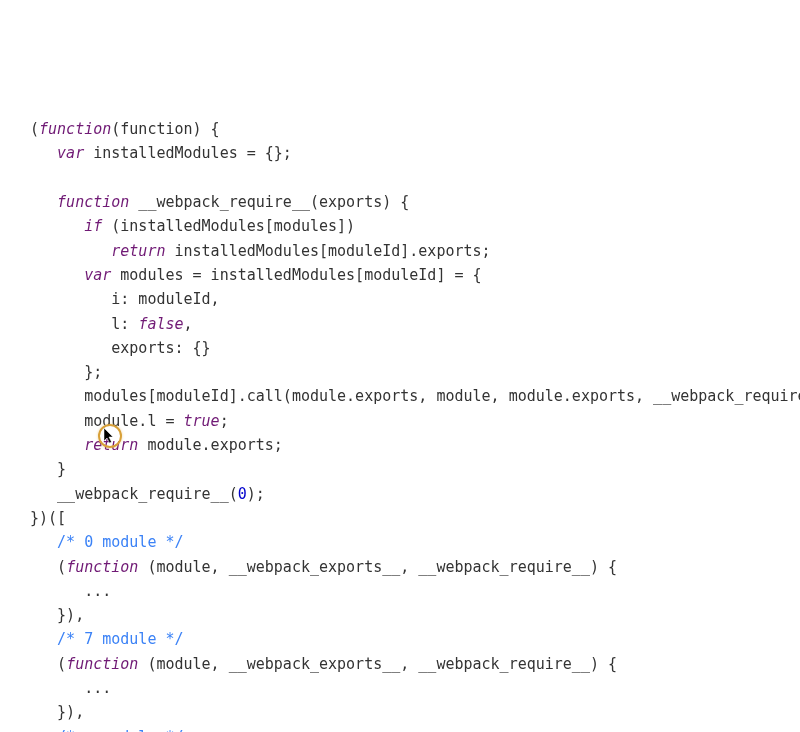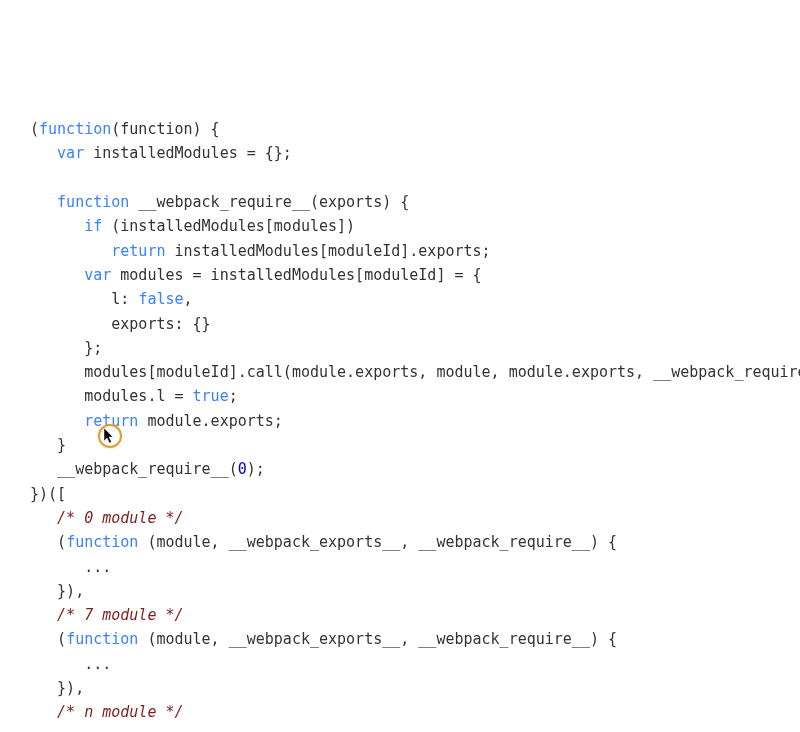--- a/index.html
+++ b/index.html
@@ -12,23 +12,23 @@
       font-family: "Menlo", "Monaco", "Consolas", monospace;
       font-size: 15px;
       line-height: 1.62;
       padding: 20px 30px;
       color: #333333;
       white-space: pre;
     }
     .code-block {
       display: block;
     }
-    .kw { color: #3b82f6; } 
+    .kw { color: #701a75; font-style: italic; } 
     .num { color: #0000cd; } 
-    .comment { color: #7f1d1d; font-style: italic; }
+    .comment { color: #3b82f6; }
     .punct { color: #333333; }
 
     .cursor-annotation {
       position: absolute;
       left: 96px;
       top: 422px;
       width: 28px;
       height: 28px;
       pointer-events: none;
     }
@@ -53,25 +53,26 @@
 
 
 
 <div class="code-block" id="code-container"><span class="punct">(</span><span class="kw">function</span><span class="punct">(function) {
 </span><span class="punct">   </span><span class="kw">var</span><span class="punct"> installedModules = {};
 </span><span class="punct">
 </span><span class="punct">   </span><span class="kw">function</span><span class="punct"> __webpack_require__(exports) {
 </span><span class="punct">      </span><span class="kw">if</span><span class="punct"> (installedModules[modules])
 </span><span class="punct">         </span><span class="kw">return</span><span class="punct"> installedModules[moduleId].exports;
 </span><span class="punct">      </span><span class="kw">var</span><span class="punct"> modules = installedModules[moduleId] = {
+</span><span class="punct">         i: moduleId,
 </span><span class="punct">         l: </span><span class="kw">false</span><span class="punct">,
 </span><span class="punct">         exports: {}
 </span><span class="punct">      };
 </span><span class="punct">      modules[moduleId].call(module.exports, module, module.exports, __webpack_require__);
-</span><span class="punct">      modules.l = </span><span class="kw">true</span><span class="punct">;
+</span><span class="punct">      module.l = </span><span class="kw">true</span><span class="punct">;
 </span><span class="punct">      </span><span class="kw">return</span><span class="punct"> module.exports;
 </span><span class="punct">   }
 </span><span class="punct">   __webpack_require__(</span><span class="num">0</span><span class="punct">);
 </span><span class="punct">})([
 </span><span class="punct">   </span><span class="comment">/* 0 module */</span><span class="punct">
 </span><span class="punct">   (</span><span class="kw">function</span><span class="punct"> (module, __webpack_exports__, __webpack_require__) {
 </span><span class="punct">      ...
 </span><span class="punct">   }),
 </span><span class="punct">   </span><span class="comment">/* 7 module */</span><span class="punct">
 </span><span class="punct">   (</span><span class="kw">function</span><span class="punct"> (module, __webpack_exports__, __webpack_require__) {

